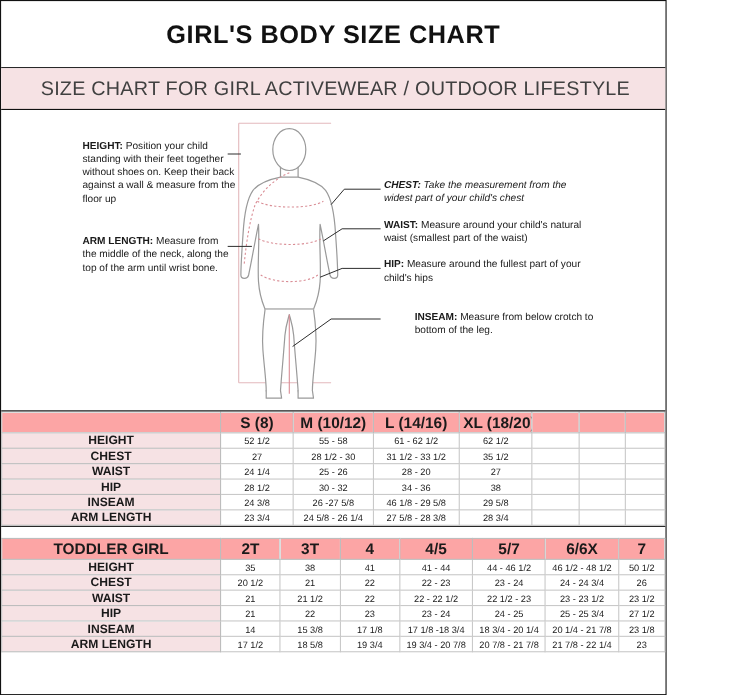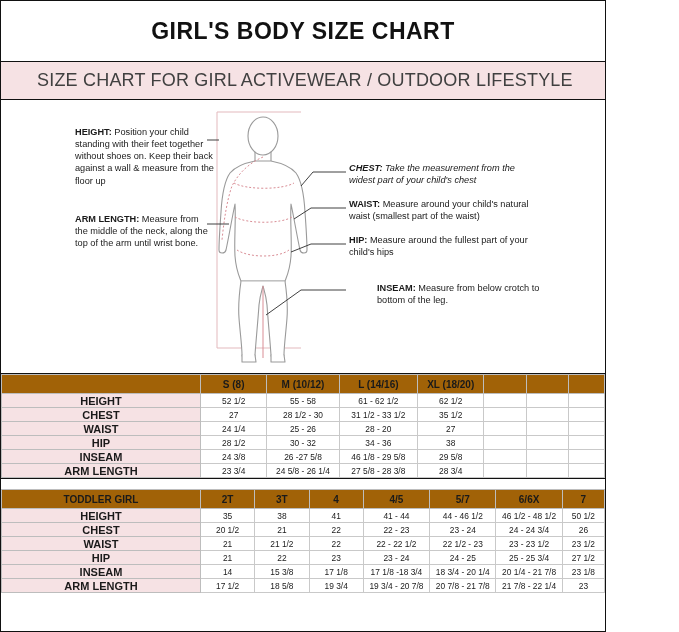--- a/index.html
+++ b/index.html
@@ -87,23 +87,23 @@
     height: 14px;
     padding: 0 3px;
     text-align: center;
     color: #1a1a1a;
     font-weight: normal;
     box-sizing: border-box;
     white-space: nowrap;
     overflow: hidden;
   }
   .hdr-row td, .hdr-row th {
-    background: #a16207;
+    background: #fca5a5;
     font-weight: bold;
-    font-size: 10px;
+    font-size: 14px;
     height: 19px;
     border: 1px solid #bdbdbd;
   }
   .rowlabel {
     background: #f6e2e4;
     font-weight: bold;
     font-size: 11px;
     border: 1px solid #bdbdbd;
   }
   .table-wrap-1 { border-bottom: 1px solid #111; }

